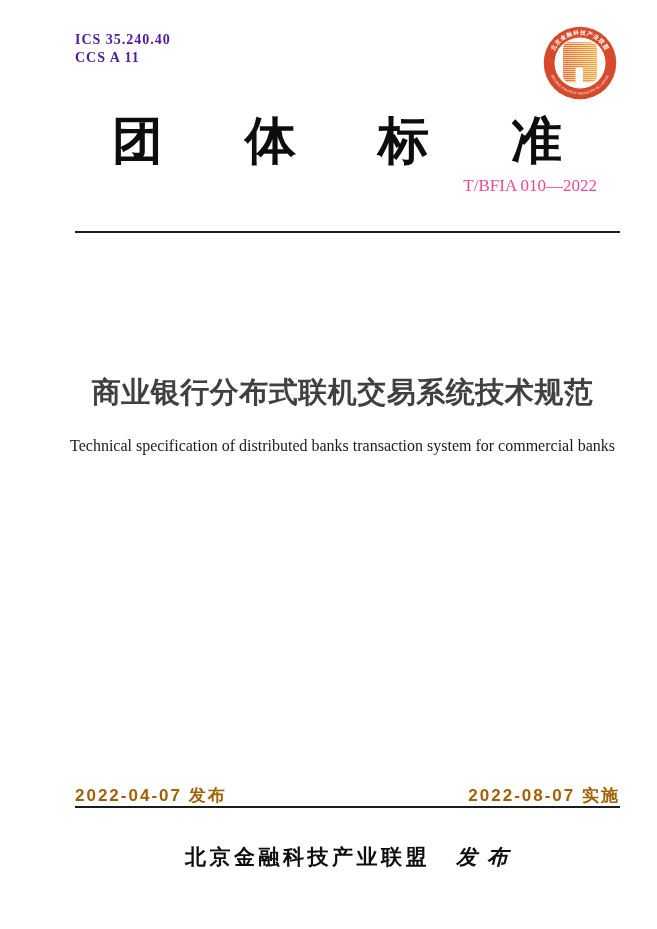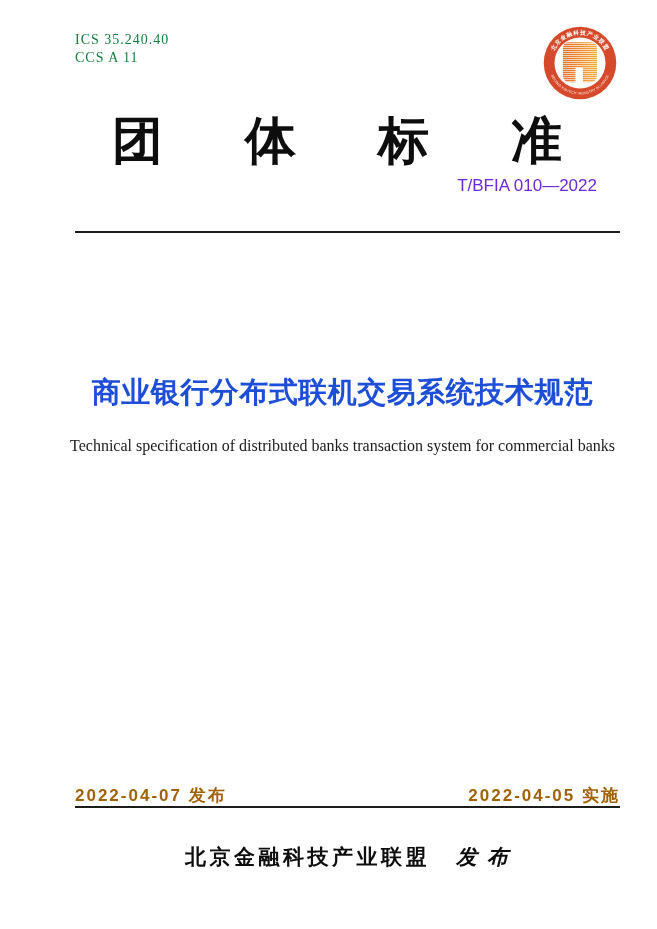--- a/index.html
+++ b/index.html
@@ -11,54 +11,54 @@
     background: #ffffff;
     overflow: hidden;
     font-family: "Liberation Sans", sans-serif;
     color: #111111;
   }
   .abs { position: absolute; }
 
   .ics-block {
     left: 75px; top: 31px;
     font-family: "Liberation Serif", serif;
-    font-weight: 400;
+    font-weight: 700;
     font-size: 14px;
     line-height: 18px;
     letter-spacing: 1px;
-    color: #15803d;
+    color: #4c1d95;
   }
 
   .seal { left: 543px; top: 26px; width: 74px; height: 74px; }
 
   .doctype-row {
     left: 112px; top: 114px; width: 450px;
     display: flex; justify-content: space-between;
     font-size: 51px; font-weight: bold; line-height: 1.04;
     color: #0d0d0d;
     font-family: "Liberation Sans", sans-serif;
   }
 
   .std-number {
     right: 60px; top: 176px;
-    font-family: Liberation Sans, sans-serif;
+    font-family: Liberation Serif, serif;
     font-size: 17px;
-    color: #6d28d9;
+    color: #ec4899;
   }
 
   .rule { left: 75px; width: 545px; height: 2px; background: #1c1c1c; }
   .rule-top { top: 231px; }
   .rule-bottom { top: 806px; }
 
   .title-zh {
     left: 55px; top: 373px; width: 575px;
     text-align: center;
     font-size: 29px; font-weight: bold;
     letter-spacing: 0.5px;
-    color: #1d4ed8;
+    color: #404040;
   }
 
   .title-en {
     left: 40px; top: 437px; width: 605px;
     text-align: center;
     font-family: "Liberation Serif", serif;
     font-size: 16px;
     color: #1a1a1a;
   }
 
@@ -124,21 +124,21 @@
   <div class="abs std-number">T/BFIA 010—2022</div>
 
   <div class="abs rule rule-top"></div>
 
   <div class="abs title-zh">商业银行分布式联机交易系统技术规范</div>
 
   <div class="abs title-en">Technical specification of distributed banks transaction system for commercial banks</div>
 
   <div class="abs date-row">
     <span>2022-04-07 发布</span>
-    <span>2022-04-05 实施</span>
+    <span>2022-08-07 实施</span>
   </div>
 
   <div class="abs rule rule-bottom"></div>
 
   <div class="abs publisher-row">
     <span class="publisher-name">北京金融科技产业联盟</span>
     <span class="publish-action">发 布</span>
   </div>
 
 </div>

